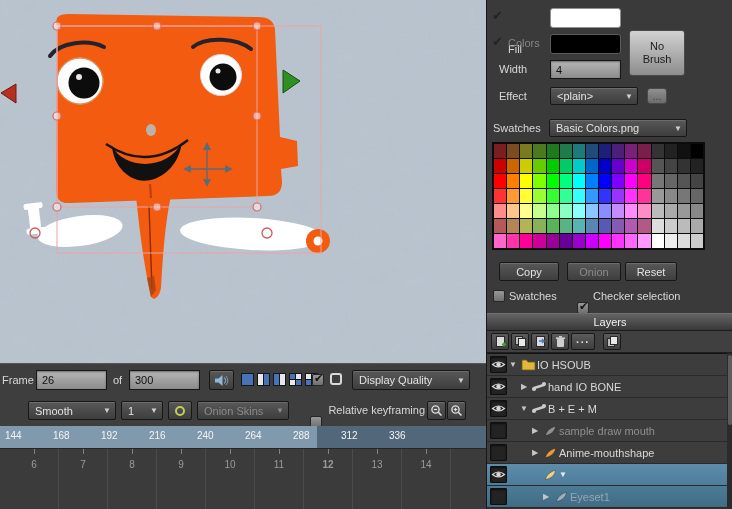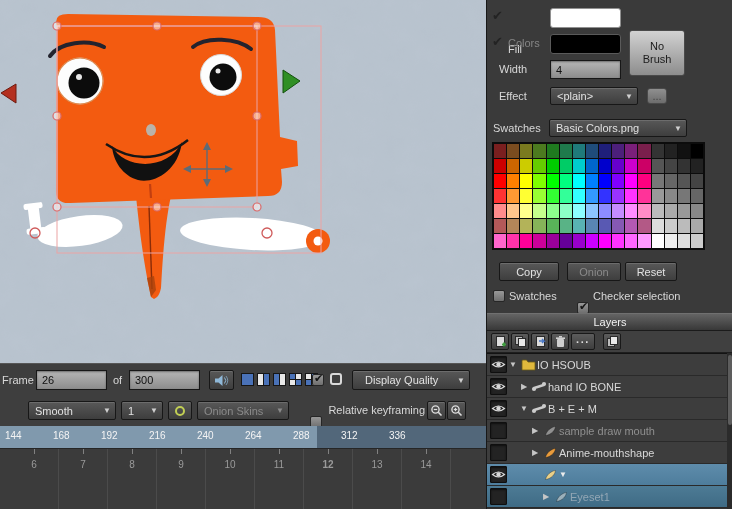--- a/index.html
+++ b/index.html
@@ -493,21 +493,21 @@
           <rect x="0.5" y="6.5" width="6" height="6" style="fill:var(--view_icon_blue)" stroke="#161616"></rect>
           <rect x="6.5" y="6.5" width="6" height="6" fill="#e8e8e8" stroke="#161616"></rect>
         </svg>
     </div>
 
     <div class="abs check checked" style="left:312px;top:10px;">
         <span class="mark">✔</span>
       </div>
     <div class="abs marquee" style="left:330px;top:9px;"></div>
 
-    <div class="abs btn-dark" style="left:352px;top:6px;width:118px;height:20px;padding-left:6px;">
+    <div class="abs btn-dark" style="left:352px;top:6px;width:118px;height:20px;">
       <span class="tx">Display Quality</span>
       <span class="chev">▼</span>
     </div>
 
     <div class="abs btn-dark" style="left:28px;top:37px;width:88px;height:19px;">
       <span class="tx">Smooth</span>
       <span class="chev">▼</span>
     </div>
     <div class="abs btn-dark" style="left:121px;top:37px;width:42px;height:19px;">
       <span class="tx">1</span>

